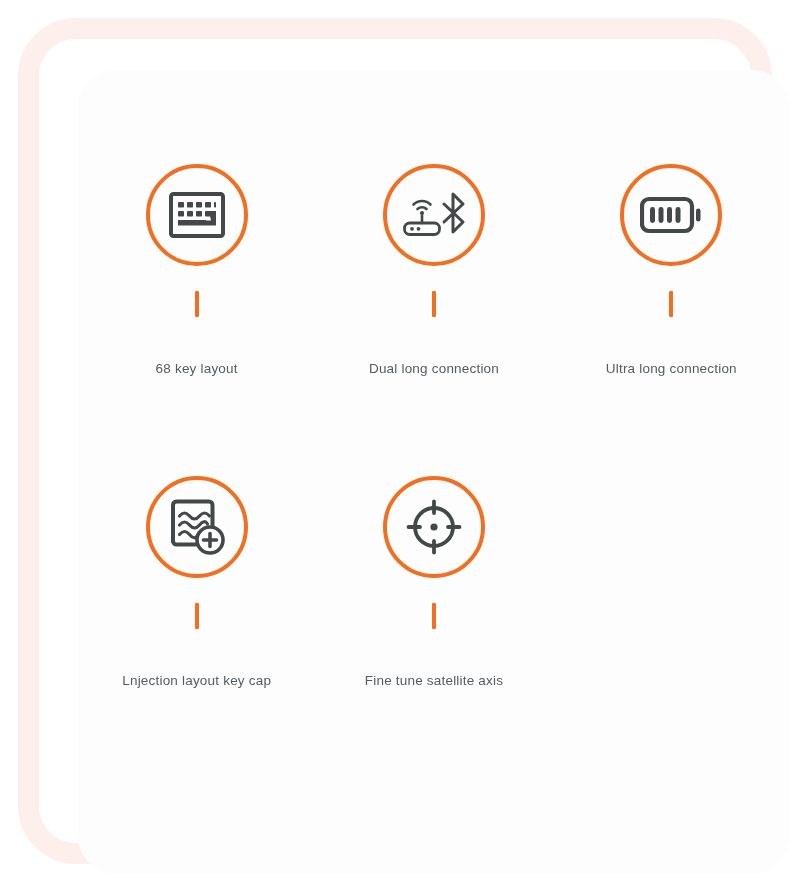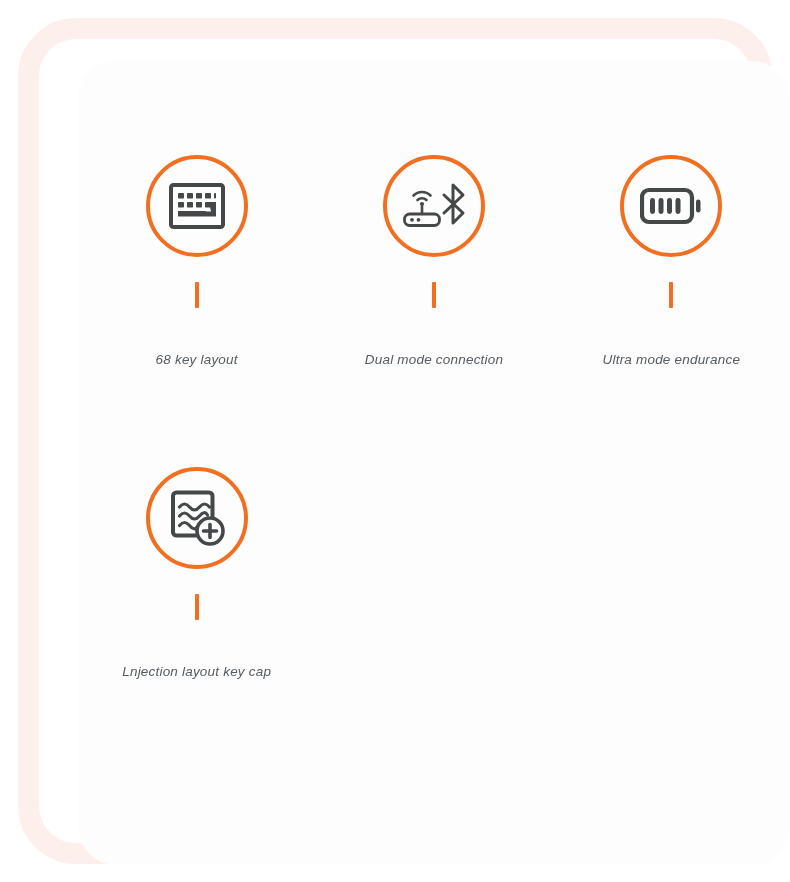--- a/index.html
+++ b/index.html
@@ -33,27 +33,26 @@
     box-sizing: border-box;
     border: 21px solid #fdf0ec;
     border-radius: 58px;
     background: #ffffff;
   }
 
   
   .panel {
     position: absolute;
     left: 39px;
-    top: 22px;
+    top: 31px;
     width: 712px;
     height: 804px;
     box-sizing: border-box;
     background: #fdfdfd;
     border-radius: 38px;
-    font-style: italic;
   }
 
   .grid {
     position: absolute;
     left: 0;
     top: 0;
     width: 712px;
     height: 804px;
     display: grid;
     grid-template-columns: repeat(3, 1fr);
@@ -146,40 +145,40 @@
                 <rect x="4.5" y="34" width="35" height="11.5" rx="5.2" fill="none" stroke="#444849" stroke-width="2.8"></rect>
                 <circle cx="12" cy="39.8" r="1.9" fill="#444849"></circle>
                 <circle cx="18.5" cy="39.8" r="1.9" fill="#444849"></circle>
                 <g stroke="#444849" stroke-width="3" fill="none" stroke-linejoin="round" stroke-linecap="round">
                   <path d="M53 5 L53 43 L63 33 L44 15 M44 33 L63 15 L53 5"></path>
                 </g>
               </svg>
             </span>
           </div>
           <div class="tick"></div>
-          <div class="label">Dual mode connection</div>
+          <div class="label">Dual long connection</div>
         </div>
 
         <div class="feature">
           <div class="circle">
             <span>
               <svg width="62" height="40" viewBox="0 0 62 40">
                 <rect x="2" y="4" width="50" height="32" rx="7" fill="none" stroke="#444849" stroke-width="4.2"></rect>
                 <g fill="#444849">
                   <rect x="10" y="12" width="5" height="16" rx="2.4"></rect>
                   <rect x="18.5" y="12" width="5" height="16" rx="2.4"></rect>
                   <rect x="27" y="12" width="5" height="16" rx="2.4"></rect>
                   <rect x="35.5" y="12" width="5" height="16" rx="2.4"></rect>
                   <rect x="56" y="13.5" width="4.5" height="13" rx="2.2"></rect>
                 </g>
               </svg>
             </span>
           </div>
           <div class="tick"></div>
-          <div class="label">Ultra mode endurance</div>
+          <div class="label">Ultra long connection</div>
         </div>
 
 
         <div class="feature">
           <div class="circle">
             <span>
               <svg width="58" height="58" viewBox="0 0 58 58">
                 <path d="M5 43 V7 a3.5 3.5 0 0 1 3.5 -3.5 H41 a3.5 3.5 0 0 1 3.5 3.5 V30" fill="none" stroke="#444849" stroke-width="4" stroke-linecap="round"></path>
                 <path d="M5 43 a3.5 3.5 0 0 0 3.5 3.5 H28" fill="none" stroke="#444849" stroke-width="4" stroke-linecap="round"></path>
                 <g fill="none" stroke="#444849" stroke-width="3.2" stroke-linecap="round">
@@ -192,17 +191,35 @@
                   <path d="M42 35.5 V48.5"></path>
                   <path d="M35.5 42 H48.5"></path>
                 </g>
               </svg>
             </span>
           </div>
           <div class="tick"></div>
           <div class="label">Lnjection layout key cap</div>
         </div>
 
+        <div class="feature">
+          <div class="circle">
+            <span>
+              <svg width="58" height="58" viewBox="0 0 58 58">
+                <circle cx="29" cy="29" r="19" fill="none" stroke="#444849" stroke-width="3.8"></circle>
+                <circle cx="29" cy="29" r="3.6" fill="#444849"></circle>
+                <g stroke="#444849" stroke-width="3.8" stroke-linecap="round">
+                  <path d="M29 3.5 V15"></path>
+                  <path d="M29 43 V54.5"></path>
+                  <path d="M3.5 29 H15"></path>
+                  <path d="M43 29 H54.5"></path>
+                </g>
+              </svg>
+            </span>
+          </div>
+          <div class="tick"></div>
+          <div class="label">Fine tune satellite axis</div>
+        </div>
 
       </div>
     </div>
   </div>
 </div>
 
 </body></html>

